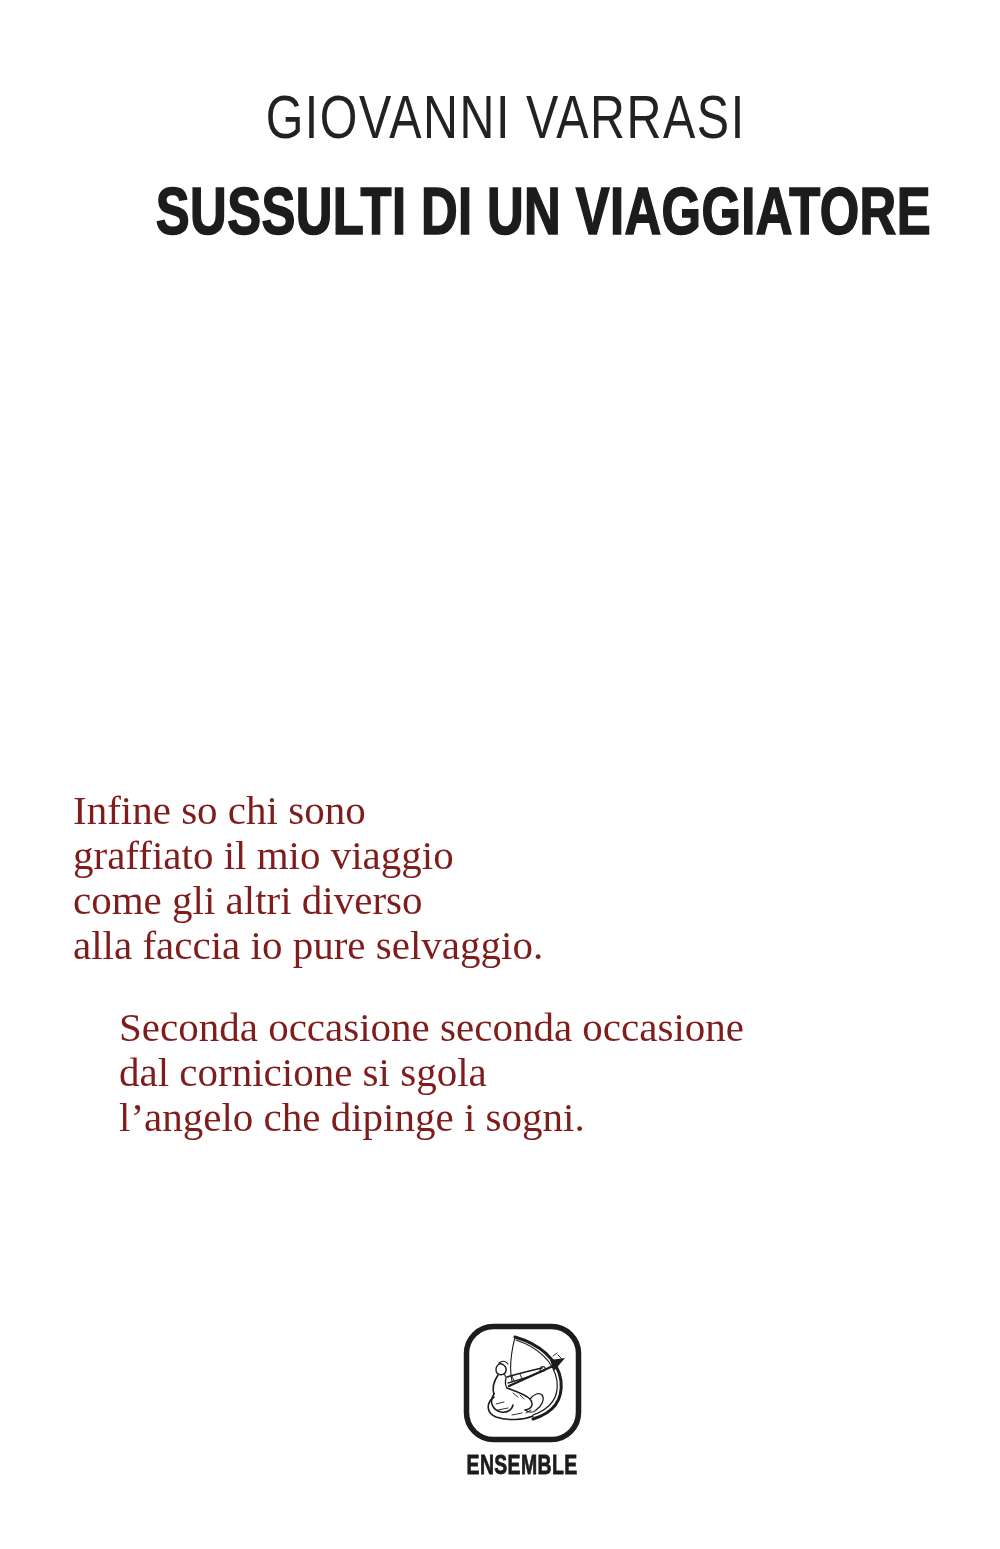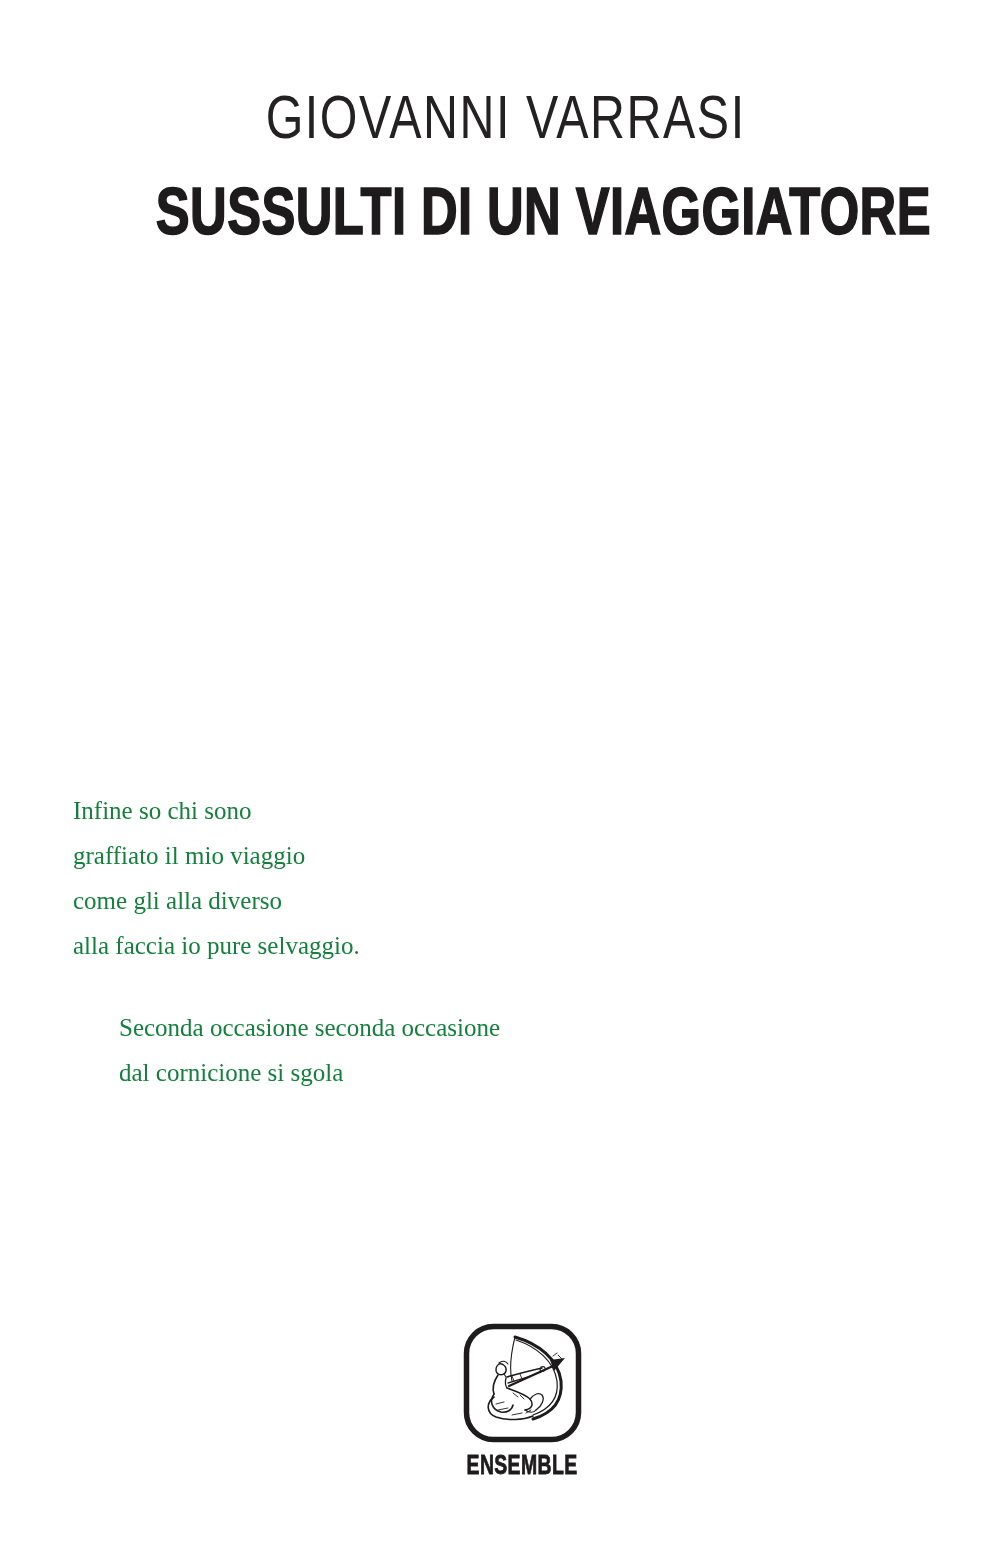--- a/index.html
+++ b/index.html
@@ -57,23 +57,23 @@
     -webkit-text-stroke: 1.6px currentColor;
     transform: scaleX(0.77);
     transform-origin: center;
   }
   
   .poem {
     position: absolute;
     left: 73px;
     top: 788px;
     font-family: "Liberation Serif", "DejaVu Serif", serif;
-    font-size: 25px;
+    font-size: 41px;
     line-height: 45px;
-    color: #15803d;
+    color: #7f1d1d;
   }
   .stanza-2 {
     margin-top: 37px;
     margin-left: 46px;
   }
   .poem-line {
     white-space: nowrap;
   }
   
   .logo-svg {
@@ -114,26 +114,27 @@
   </div>
 
   <div class="title-wrap">
     <div class="title-text">SUSSULTI DI UN VIAGGIATORE</div>
   </div>
 
   <div class="poem">
     <div class="stanza">
       <div class="poem-line">Infine so chi sono</div>
       <div class="poem-line">graffiato il mio viaggio</div>
-      <div class="poem-line">come gli alla diverso</div>
+      <div class="poem-line">come gli altri diverso</div>
       <div class="poem-line">alla faccia io pure selvaggio.</div>
     </div>
     <div class="stanza stanza-2">
       <div class="poem-line">Seconda occasione seconda occasione</div>
       <div class="poem-line">dal cornicione si sgola</div>
+      <div class="poem-line">l’angelo che dipinge i sogni.</div>
     </div>
   </div>
 
   <svg class="logo-svg" viewBox="0 0 119 120" aria-hidden="true">
     <rect x="3.5" y="3.5" width="112" height="113" rx="27" fill="#ffffff" stroke="#1d1b1c" stroke-width="5.5"></rect>
     <g fill="none" stroke="#1d1b1c" stroke-linecap="round" stroke-linejoin="round">
 
       <path stroke-width="3" d="M52,14 C76,21 95,36 98,58 C100,78 90,90 70,96"></path>
       <path stroke-width="1.2" d="M53,17 C74,24 91,38 94,58 C96,75 87,86 70,92"></path>
 

